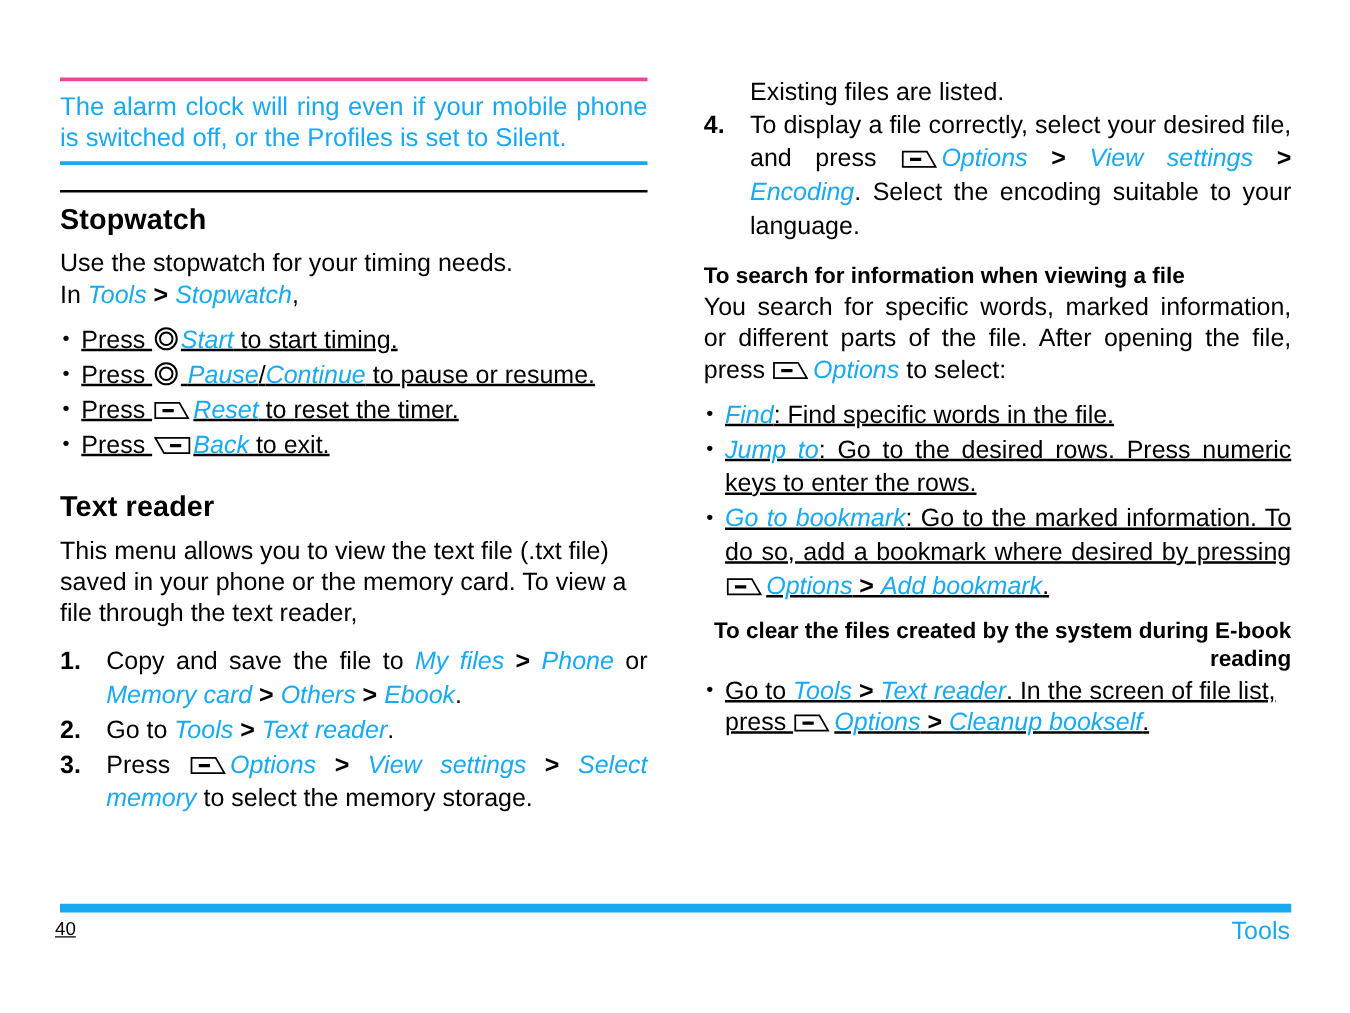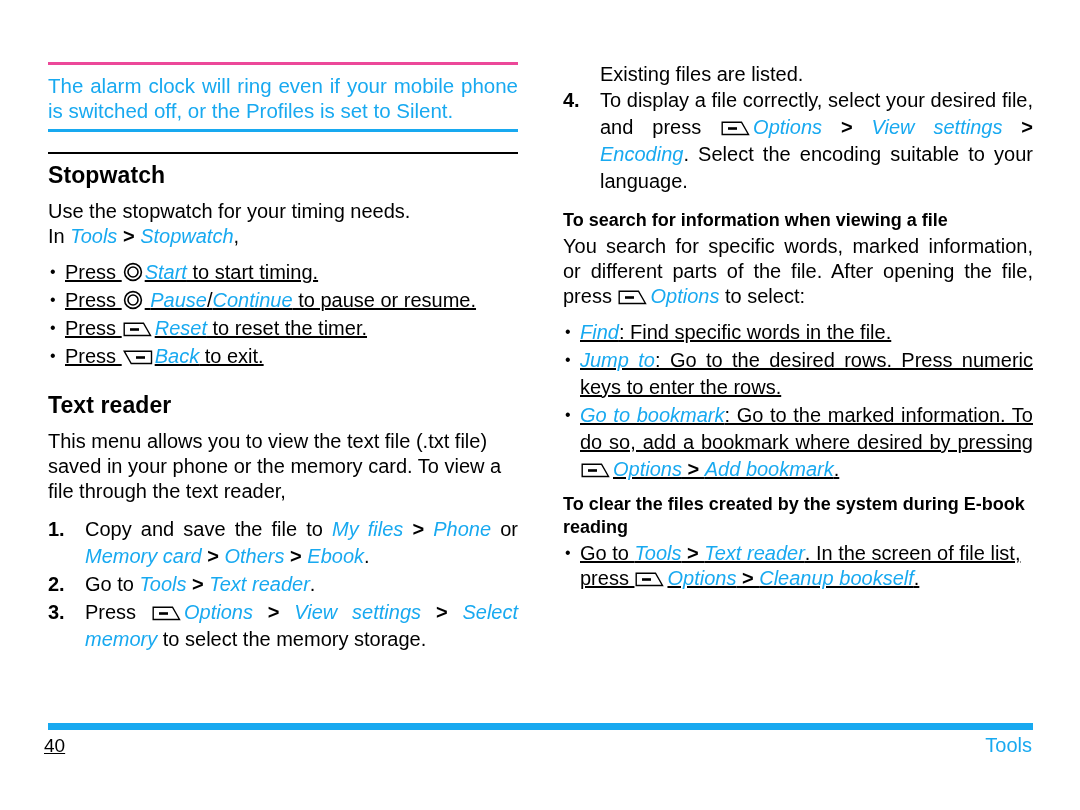--- a/index.html
+++ b/index.html
@@ -59,21 +59,21 @@
     letter-spacing: .1px;
   }
   h2.section.spaced { margin-top: 22px; }
 
   h3.sub {
     font-size: 18px;
     font-weight: bold;
     margin: 14px 0 2px 0;
     line-height: 23px;
   }
-  h3.sub.tight { margin-top: 10px; }
+  h3.sub.tight { margin-top: 10px; text-align: right; }
 
   p.body {
     font-size: 20px;
     line-height: 25px;
     margin: 0 0 0 0;
   }
   p.body.just {
     text-align: justify;
     text-justify: inter-word;
   }
@@ -147,21 +147,21 @@
     left: 48px;
     top: 723px;
     width: 985px;
     height: 7px;
     background: #18a9f0;
   }
   .footer-page {
     position: absolute;
     left: 44px;
     top: 735px;
-    font-size: 19px;
+    font-size: 15px;
     color: #000;
     text-decoration: underline;
   }
   .footer-section {
     position: absolute;
     right: 48px;
     top: 734px;
     font-size: 20px;
     color: #18a9f0;
   }

